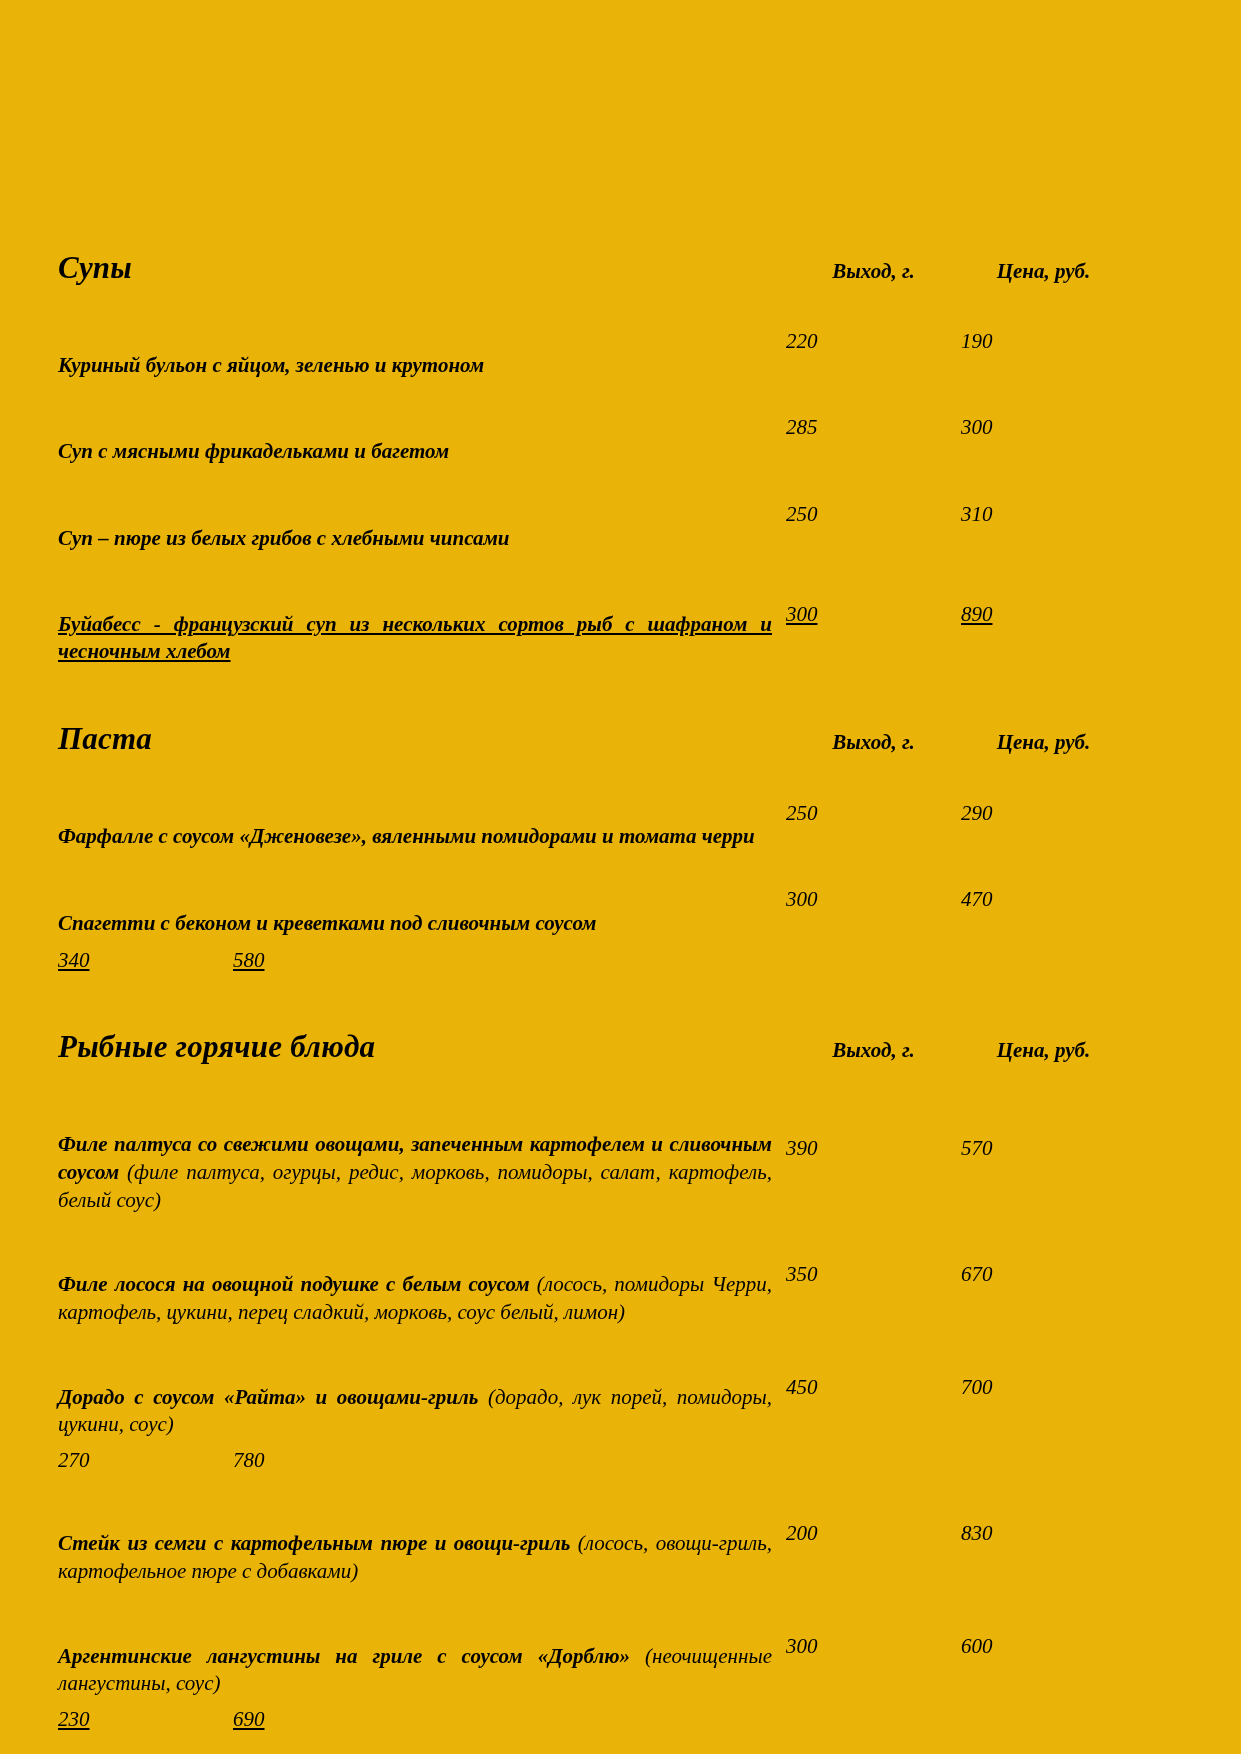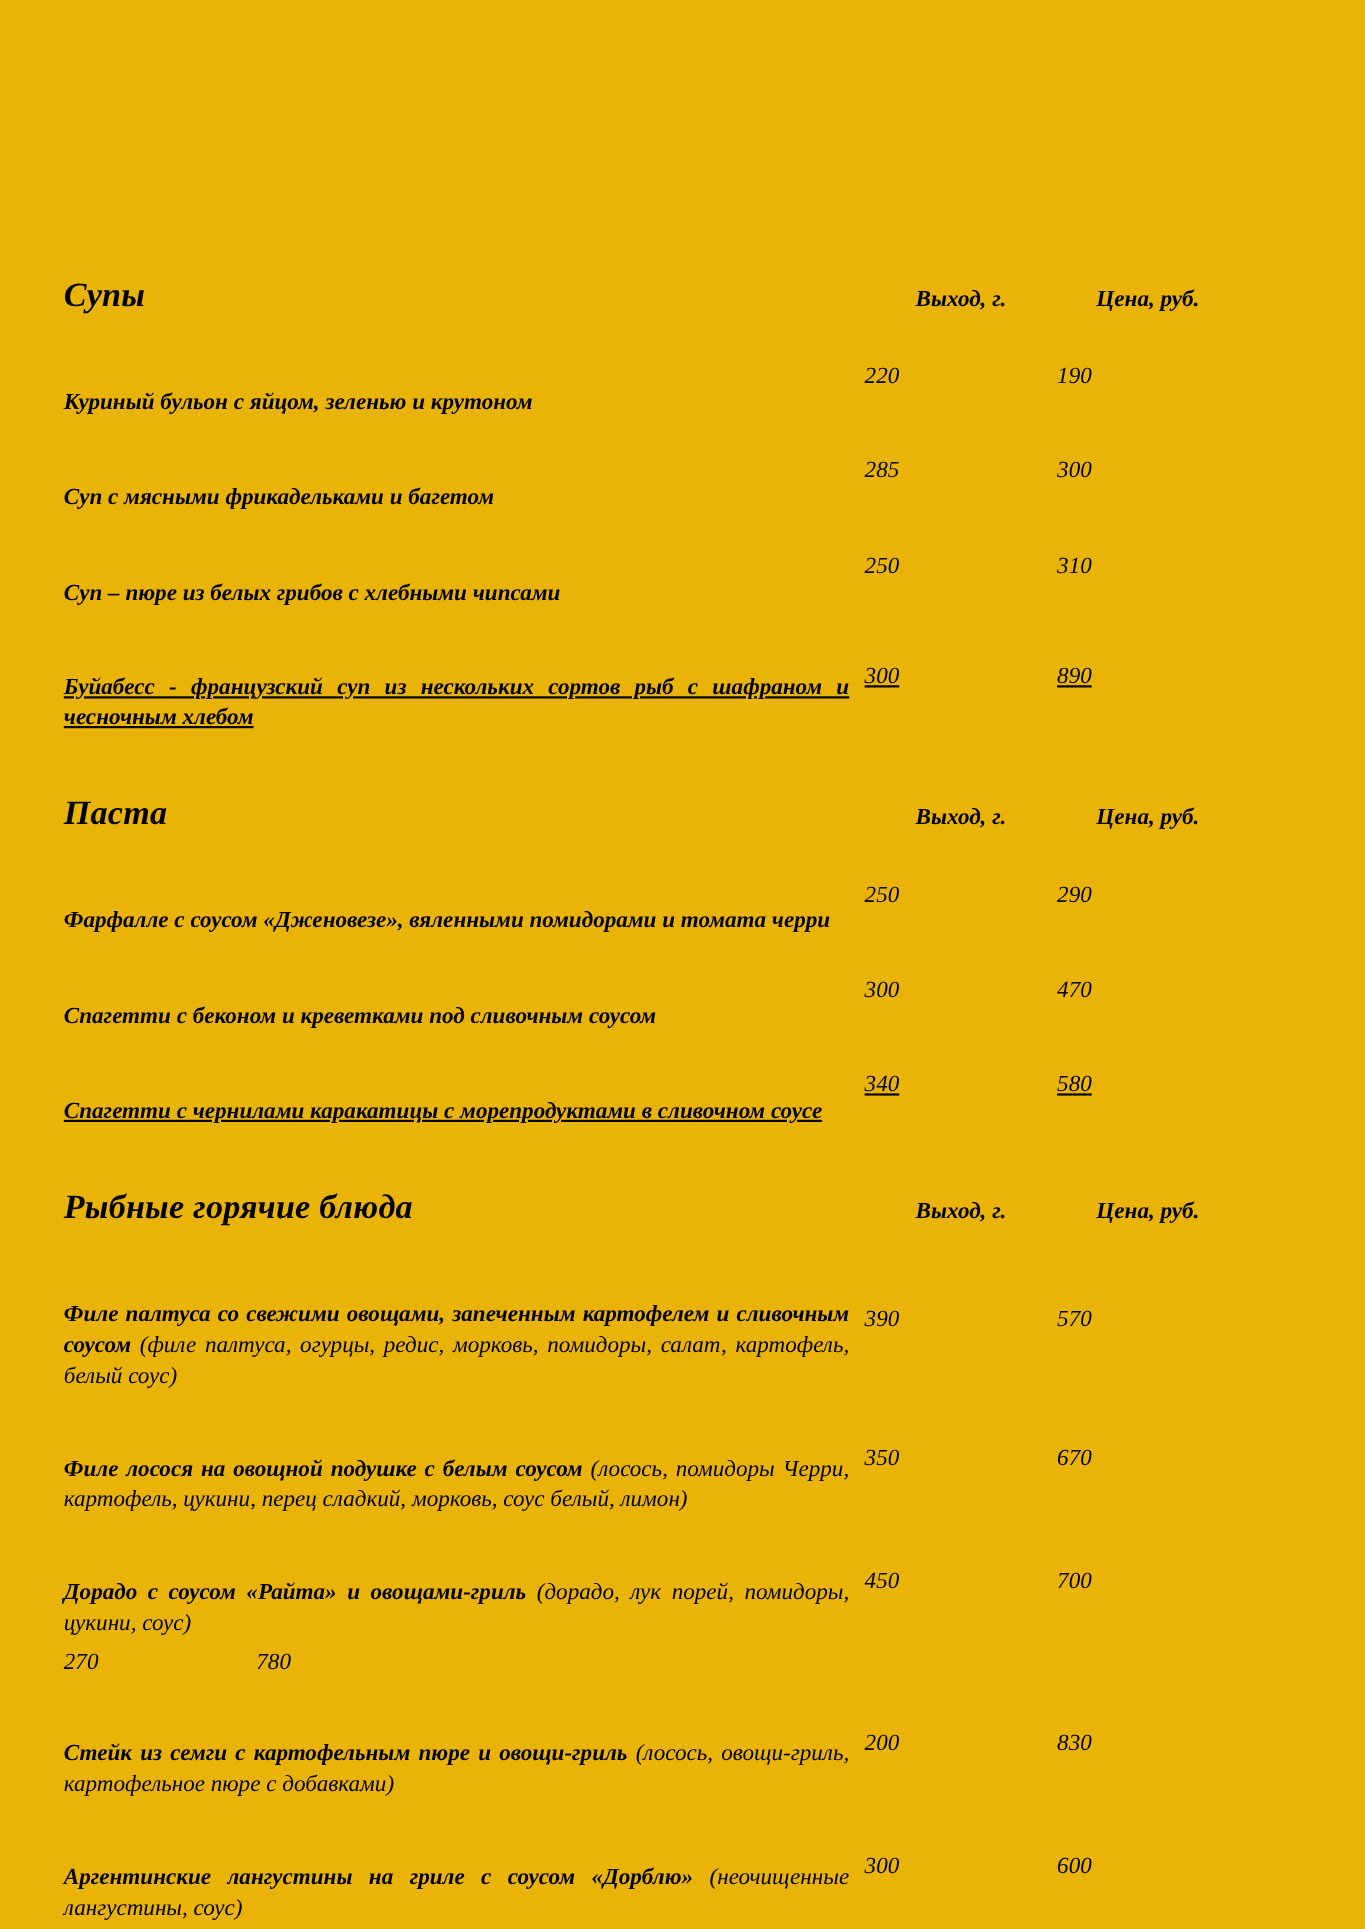--- a/index.html
+++ b/index.html
@@ -142,21 +142,20 @@
           <div class="dish justify"><span class="nm">Фарфалле с соусом «Дженовезе», вяленными помидорами и томата черри</span></div>
           <div class="cell weight">250</div>
           <div class="cell price">290</div>
         </div>
         <div class="row">
           <div class="dish justify"><span class="nm">Спагетти с беконом и креветками под сливочным соусом</span></div>
           <div class="cell weight">300</div>
           <div class="cell price">470</div>
         </div>
         <div class="row">
-          <div class="dish justify"><span class="nm">Спагетти с чернилами каракатицы с морепродуктами в сливочном соусе</span></div>
           <div class="cell weight">340</div>
           <div class="cell price">580</div>
         </div>
       </div>
       <div class="section fish">
         <div class="section-head">
           <div class="section-title">Рыбные горячие блюда</div>
           <div class="col-head weight">Выход, г.</div>
           <div class="col-head price">Цена, руб.</div>
         </div>

